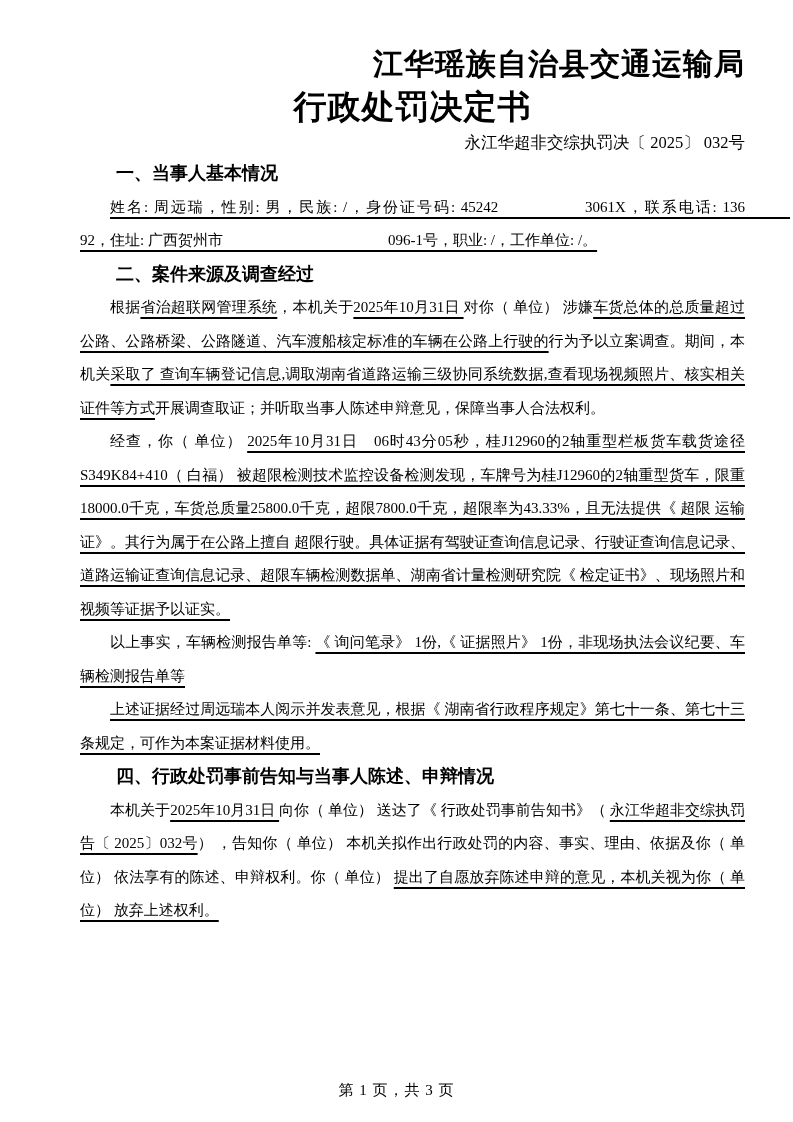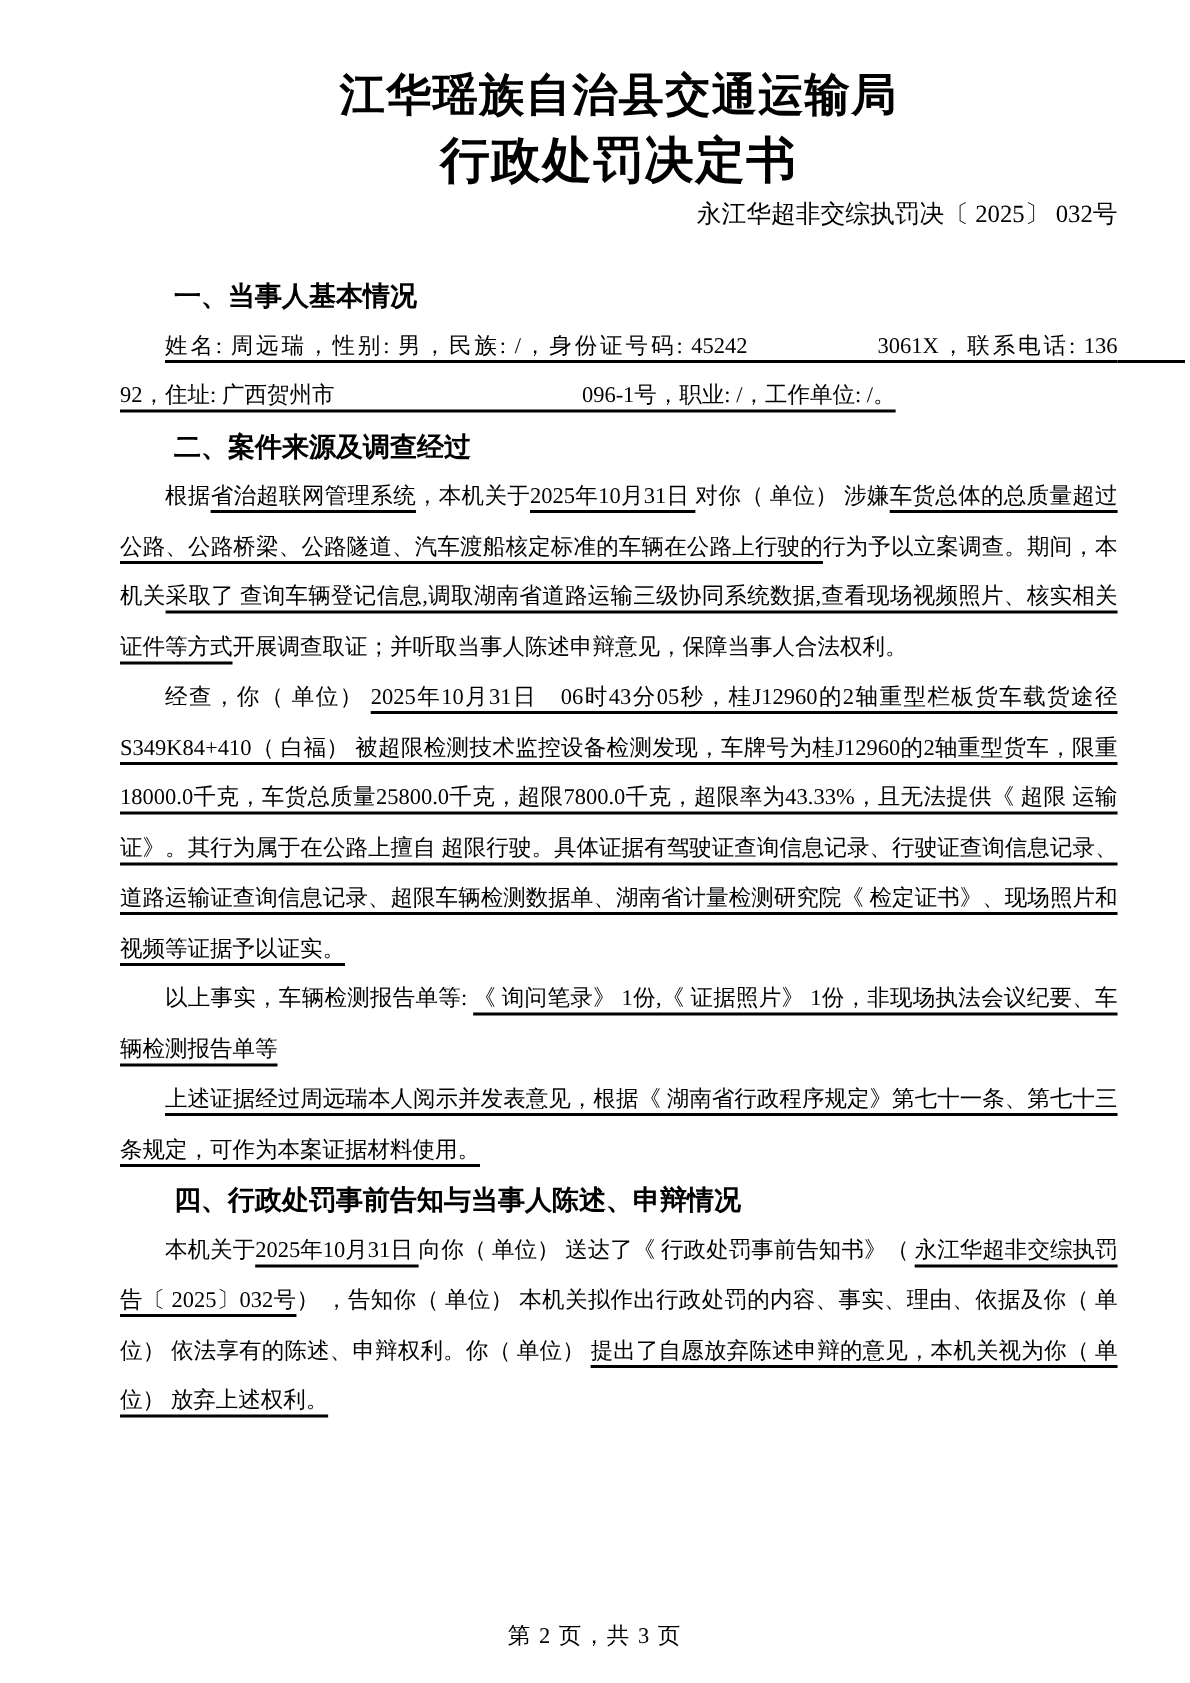--- a/index.html
+++ b/index.html
@@ -10,21 +10,21 @@
     margin: 0 auto;
     background: #ffffff;
     color: #000000;
     box-sizing: border-box;
     padding: 44px 48px 0 80px;
     font-family: "Liberation Serif", "DejaVu Serif", serif;
     overflow: hidden;
   }
   .title1 {
     margin: 0;
-    text-align: center;
+    text-align: right;
     font-family: "Liberation Sans", "DejaVu Sans", sans-serif;
     font-weight: 900;
     font-size: 30px;
     line-height: 40px;
     letter-spacing: 1px;
   }
   .title2 {
     margin: 5px 0 0 0;
     text-align: center;
     font-family: "Liberation Sans", "DejaVu Sans", sans-serif;
@@ -32,21 +32,21 @@
     font-size: 33px;
     line-height: 36px;
     letter-spacing: 1px;
   }
   .doc-number {
     margin-top: 8px;
     text-align: right;
     font-size: 16.5px;
     line-height: 20px;
   }
-  .body-content { margin-top: 28px; }
+  .body-content { margin-top: 4px; }
   .sec-heading {
     margin: 0;
     font-family: "Liberation Sans", "DejaVu Sans", sans-serif;
     font-weight: bold;
     font-size: 18px;
     line-height: 33.5px;
     text-indent: 2em;
   }
   .para {
     margin: 0;
@@ -82,14 +82,14 @@
       <h2 class="sec-heading">一、当事人基本情况</h2>
       <p class="para"><span class="seg u">姓名: 周远瑞，性别: 男，民族: /，身份证号码: 45242　　　　　3061X，联系电话: 136　　　92，住址: 广西贺州市　　　　　　　　　　　096-1号，职业: /，工作单位: /。</span></p>
       <h2 class="sec-heading">二、案件来源及调查经过</h2>
       <p class="para"><span class="seg">根据</span><span class="seg u">省治超联网管理系统</span><span class="seg">，本机关于</span><span class="seg u">2025年10月31日 </span><span class="seg">对你（ 单位） 涉嫌</span><span class="seg u">车货总体的总质量超过公路、公路桥梁、公路隧道、汽车渡船核定标准的车辆在公路上行驶的</span><span class="seg">行为予以立案调查。期间，本机关</span><span class="seg u">采取了 查询车辆登记信息,调取湖南省道路运输三级协同系统数据,查看现场视频照片、核实相关证件等方式</span><span class="seg">开展调查取证；并听取当事人陈述申辩意见，保障当事人合法权利。</span></p>
       <p class="para"><span class="seg">经查，你（ 单位） </span><span class="seg u">2025年10月31日　06时43分05秒，桂J12960的2轴重型栏板货车载货途径S349K84+410（ 白福） 被超限检测技术监控设备检测发现，车牌号为桂J12960的2轴重型货车，限重18000.0千克，车货总质量25800.0千克，超限7800.0千克，超限率为43.33%，且无法提供《 超限 运输证》。其行为属于在公路上擅自 超限行驶。具体证据有驾驶证查询信息记录、行驶证查询信息记录、道路运输证查询信息记录、超限车辆检测数据单、湖南省计量检测研究院《 检定证书》、现场照片和视频等证据予以证实。</span></p>
       <p class="para"><span class="seg">以上事实，车辆检测报告单等: </span><span class="seg u">《 询问笔录》 1份,《 证据照片》 1份，非现场执法会议纪要、车辆检测报告单等</span></p>
       <p class="para"><span class="seg u">上述证据经过周远瑞本人阅示并发表意见，根据《 湖南省行政程序规定》第七十一条、第七十三条规定，可作为本案证据材料使用。</span></p>
       <h2 class="sec-heading">四、行政处罚事前告知与当事人陈述、申辩情况</h2>
       <p class="para"><span class="seg">本机关于</span><span class="seg u">2025年10月31日 </span><span class="seg">向你（ 单位） 送达了《 行政处罚事前告知书》（ </span><span class="seg u">永江华超非交综执罚告〔 2025〕032号</span><span class="seg">） ，告知你（ 单位） 本机关拟作出行政处罚的内容、事实、理由、依据及你（ 单位） 依法享有的陈述、申辩权利。你（ 单位） </span><span class="seg u">提出了自愿放弃陈述申辩的意见，本机关视为你（ 单位） 放弃上述权利。</span></p>
     </div>
-  <div class="footer">第 2 页，共 3 页</div>
+  <div class="footer">第 1 页，共 3 页</div>
 </div>
 
 </body></html>

